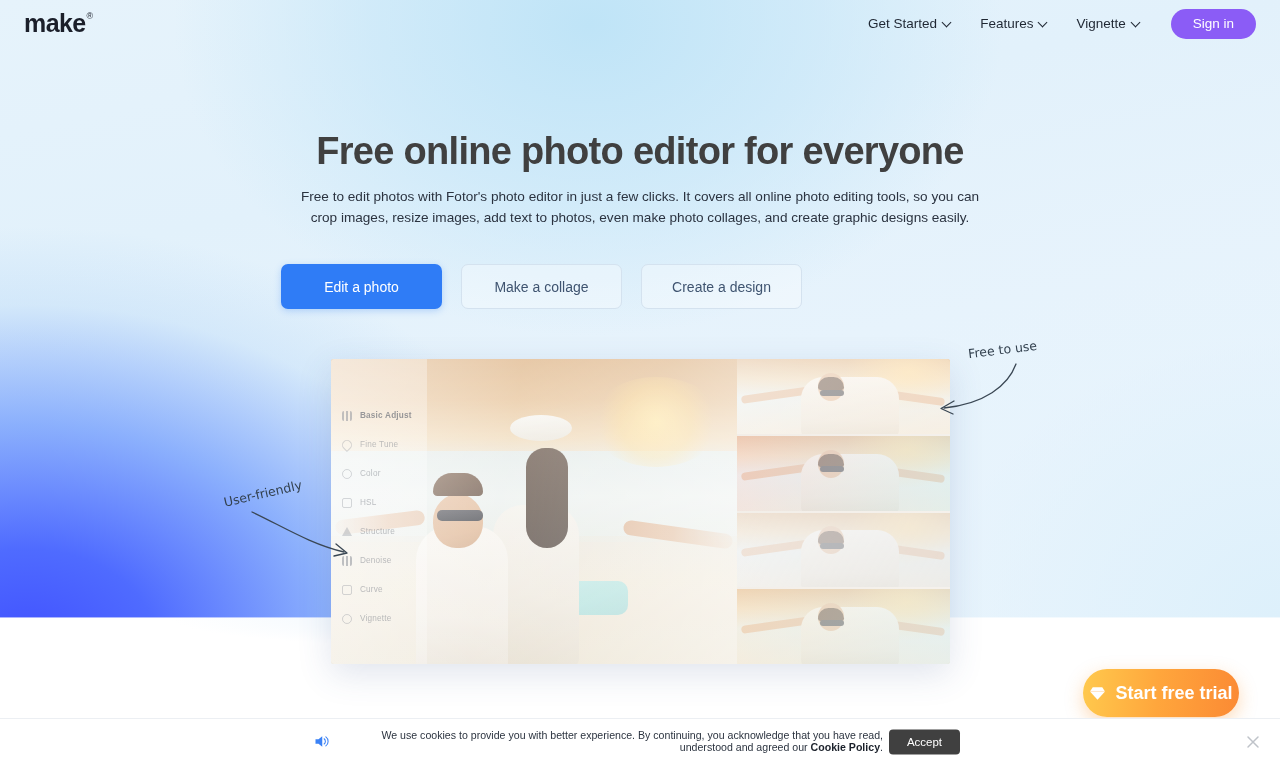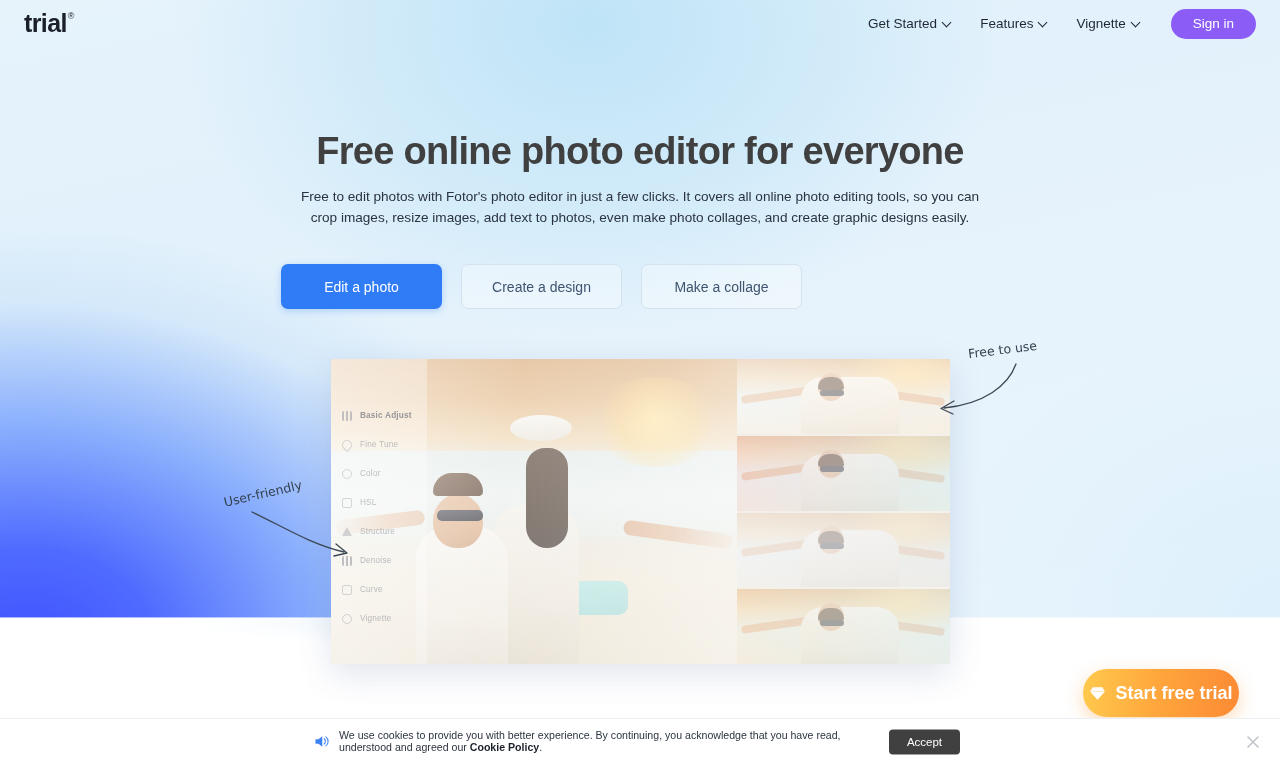--- a/index.html
+++ b/index.html
@@ -300,21 +300,21 @@
   .gem { width: 17px; height: 15px; flex: none; }
 
   
   .cookie {
     position: absolute; left: 0; bottom: 0; width: 1280px; height: 46px;
     background: #ffffff; border-top: 1px solid #eceff3;
     display: flex; align-items: center; z-index: 50;
   }
   .cookie-inner {
     position: absolute; left: 314px; top: 50%; transform: translateY(-50%);
-    display: flex; align-items: center; gap: 10px;
+    display: flex; align-items: center; gap: 10px; text-align: right;
   }
   .spk { width: 15px; height: 14px; flex: none; }
   .cookie-text {
     font-size: 10.6px; line-height: 12.6px; color: #2c3440;
     width: 544px;
   }
   .cookie-text b { font-weight: 700; color: #1b212b; }
   .accept {
     position: absolute; left: 889px; top: 50%; transform: translateY(-50%);
     width: 71px; height: 25px; border-radius: 4px;
@@ -332,21 +332,21 @@
 
 <div id="root">
 
   <div class="hero-bg"></div>
   <div class="below-fold">
     <div class="soft-blob"></div>
   </div>
 
   <div class="header">
     <div class="logo">
-      <span>trial</span>
+      <span>make</span>
       <span class="reg">®</span>
     </div>
     <div class="nav">
       <div class="nav-item">
         <span>Get Started</span>
         <span class="chev"></span>
       </div>
       <div class="nav-item">
         <span>Features</span>
         <span class="chev"></span>
@@ -357,22 +357,22 @@
       </div>
       <button class="signin">Sign in</button>
     </div>
   </div>
 
   <div class="hero-content">
     <div class="headline">Free online photo editor for everyone</div>
     <div class="subtext">Free to edit photos with Fotor's photo editor in just a few clicks. It covers all online photo editing tools, so you can crop images, resize images, add text to photos, even make photo collages, and create graphic designs easily.</div>
     <div class="cta-row">
       <button class="btn btn-primary">Edit a photo</button>
+      <button class="btn btn-outline">Make a collage</button>
       <button class="btn btn-outline">Create a design</button>
-      <button class="btn btn-outline">Make a collage</button>
     </div>
   </div>
 
   <div class="shot">
     <div class="shot-main">
       <div class="photo">
         <div class="photo-sky"></div>
         <div class="photo-sea"></div>
         <div class="photo-sand"></div>
         <div class="sun-flare"></div>

